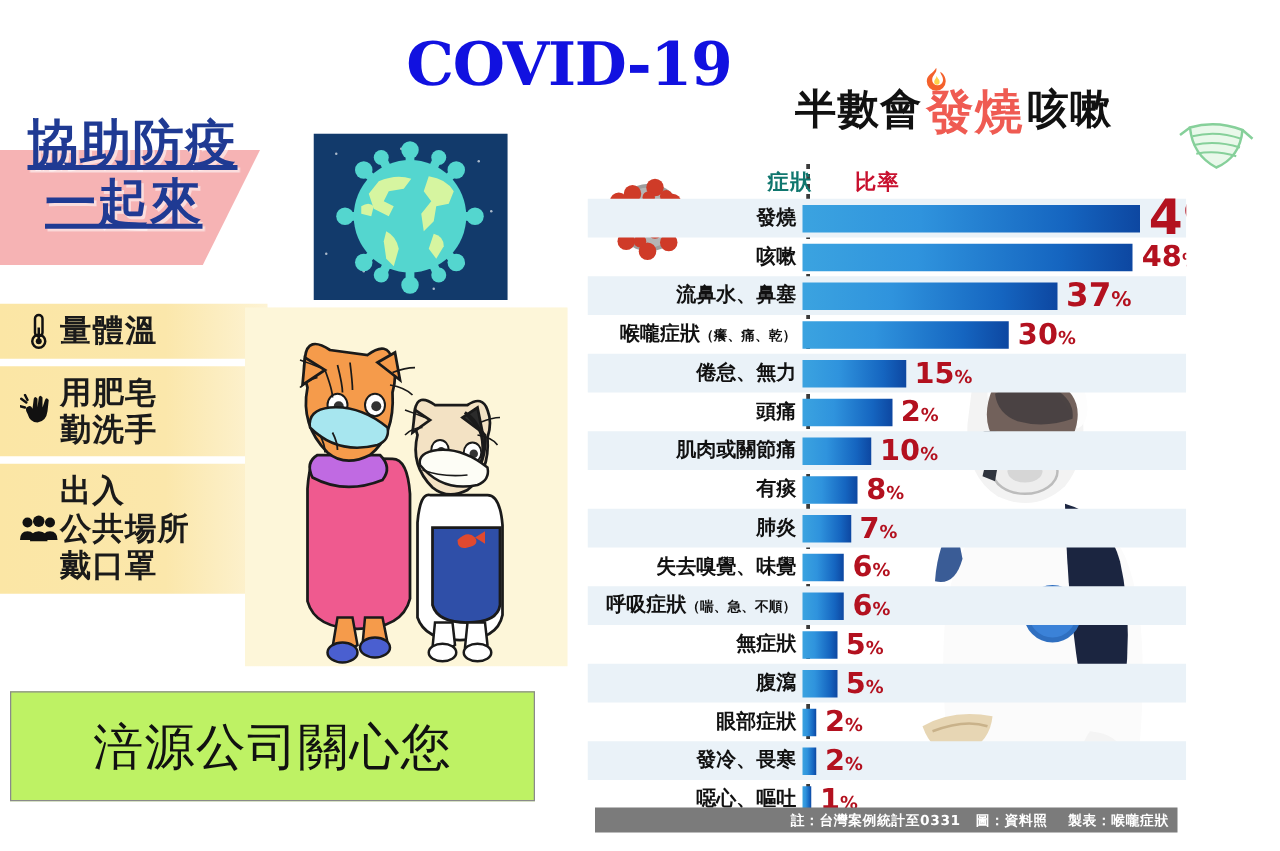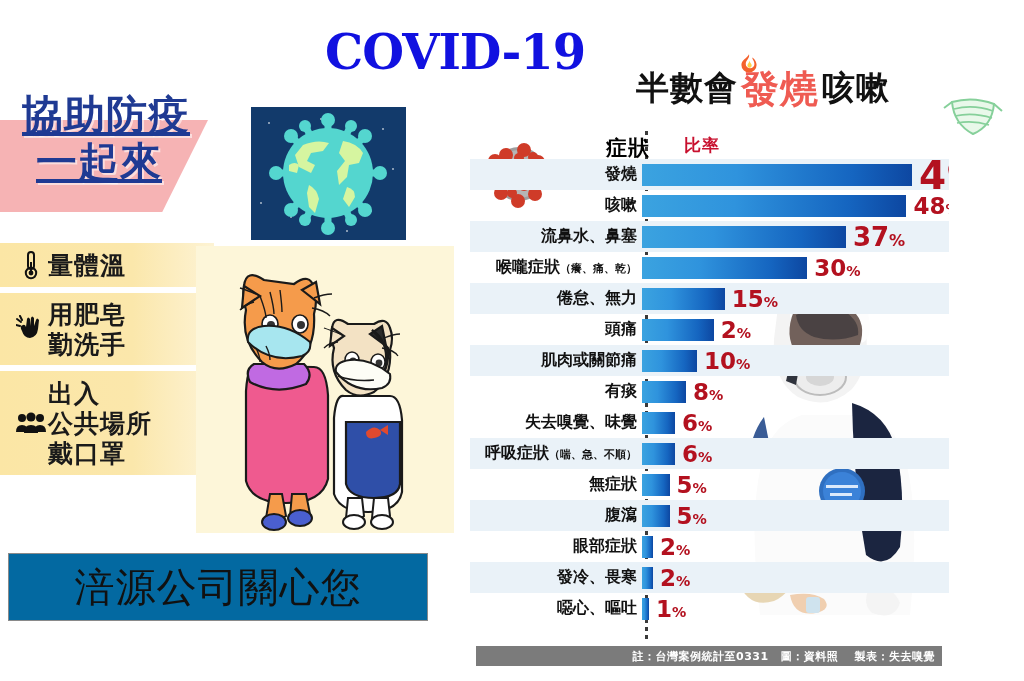--- a/index.html
+++ b/index.html
@@ -88,22 +88,22 @@
 
   .cats {
     position: absolute; left: 196px; top: 246px;
     width: 258px; height: 287px;
     background: linear-gradient(180deg,#fdf6d9 0%, #fdf7dd 100%);
     overflow: hidden;
   }
 
   .company-box {
     position: absolute; left: 8px; top: 553px;
-    width: 420px; height: 68px;
-    border: 1px solid #8a8a8a; background: #0369a1;
+    width: 420px; height: 88px;
+    border: 1px solid #8a8a8a; background: #bef264;
     display: flex; align-items: center; justify-content: center;
   }
   .company-text {
     font-family: "DejaVu Serif", "Liberation Serif", serif;
     font-size: 40px; color: #111; letter-spacing: 1px;
   }
 
   
   .chart {
     position: absolute; left: 470px; top: 131px;
@@ -119,21 +119,21 @@
     position: absolute; left: 8px; top: 2px;
     width: 82px; height: 82px;
   }
   .chart-head {
     position: relative; height: 28px;
   }
   .chart-head .h-sym {
     position: absolute; left: 98px; top: 3px; width: 82px;
     text-align: right;
     font-family: Liberation Serif, serif;
-    font-weight: 700; font-size: 21px; color: #000000; letter-spacing: 1px;
+    font-weight: 700; font-size: 17px; color: #0f766e; letter-spacing: 1px;
   }
   .chart-head .h-rate {
     position: absolute; left: 214px; top: 3px;
     font-family: "DejaVu Sans", sans-serif;
     font-weight: 700; font-size: 17px; color: #c8102e; letter-spacing: 1px;
   }
   .dashline {
     position: absolute; left: 175px; top: 0px; width: 3px; height: 510px;
     background-image: repeating-linear-gradient(180deg,#3a3a3a 0 4px, transparent 4px 8px);
   }
@@ -487,20 +487,27 @@
             <div class="val" style="left: 62.102px; font-size: 23px;"><span>10</span><span class="pct">%</span></div>
           </div>
         </div>
         <div class="row">
           <div class="lbl">有痰</div>
           <div class="bar-wrap">
             <div class="bar" style="width: 44.0816px;"></div>
             <div class="val" style="left: 51.0816px; font-size: 23px;"><span>8</span><span class="pct">%</span></div>
           </div>
         </div>
+        <div class="row alt">
+          <div class="lbl">肺炎</div>
+          <div class="bar-wrap">
+            <div class="bar" style="width: 38.5714px;"></div>
+            <div class="val" style="left: 45.5714px; font-size: 23px;"><span>7</span><span class="pct">%</span></div>
+          </div>
+        </div>
         <div class="row">
           <div class="lbl">失去嗅覺、味覺</div>
           <div class="bar-wrap">
             <div class="bar" style="width: 33.0612px;"></div>
             <div class="val" style="left: 40.0612px; font-size: 23px;"><span>6</span><span class="pct">%</span></div>
           </div>
         </div>
         <div class="row alt">
           <div class="lbl">呼吸症狀<span class="sub">（喘、急、不順）</span></div>
           <div class="bar-wrap">
@@ -542,17 +549,17 @@
             <div class="bar" style="width: 7px;"></div>
             <div class="val" style="left: 14px; font-size: 23px;"><span>1</span><span class="pct">%</span></div>
           </div>
         </div>
       </div>
 
     <div class="chart-foot">
       <span>註：台灣案例統計至0331</span>
       <span class="foot-right">
         <span>圖：資料照</span>
-        <span>製表：失去嗅覺</span>
+        <span>製表：喉嚨症狀</span>
       </span>
     </div>
   </div>
 </div>
 
 </body></html>

